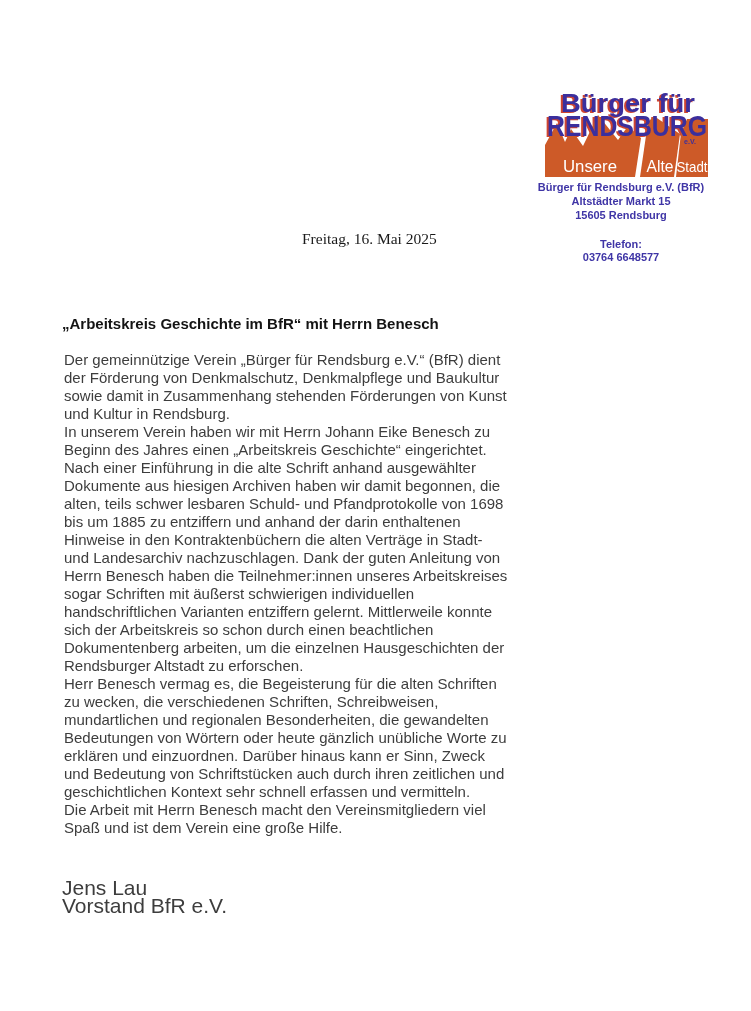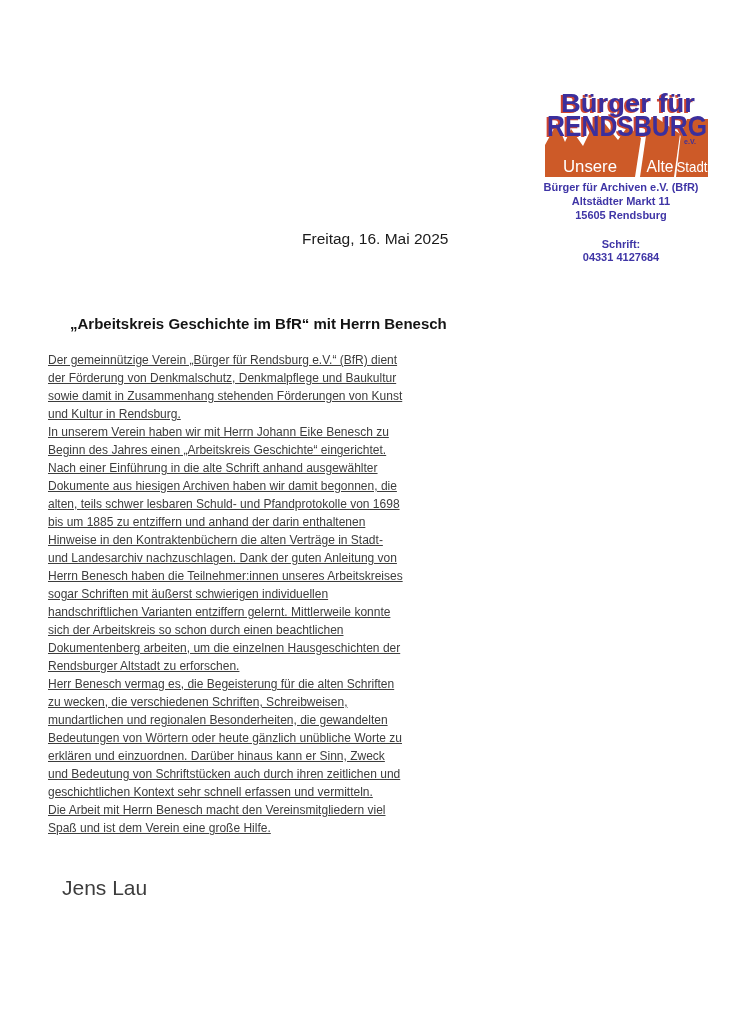--- a/index.html
+++ b/index.html
@@ -33,36 +33,35 @@
   .phone-block {
     left: 521px; top: 238px; width: 200px;
     text-align: center;
     color: #3f35a6;
     font-size: 11px; line-height: 13px; font-weight: bold;
   }
 
   
   .date-line {
     left: 302px; top: 230px;
-    font-family: Liberation Sans, sans-serif;
+    font-family: Liberation Serif, serif;
     font-size: 15.5px; color: #1a1a1a;
   }
 
   
   .doc-heading {
     left: 62px; top: 315px; width: 480px;
-    font-size: 15px; font-weight: bold; color: #141414; margin-left: 8px;
+    font-size: 15px; font-weight: bold; color: #141414;
   }
 
   
   .doc-body {
-    left: 48px; top: 351px; width: 470px;
-    font-size: 12px; line-height: 18px; color: #3d3d3d;
+    left: 64px; top: 351px; width: 470px;
+    font-size: 15px; line-height: 18px; color: #3d3d3d;
     white-space: pre-line;
-    text-decoration: underline;
   }
 
   
   .signature {
     left: 62px; top: 879px; width: 300px;
     font-size: 21px; line-height: 18px; color: #3d3d3d;
   }
 </style>
 </head>
 <body>
@@ -82,28 +81,28 @@
 
     <text class="lg-ev" x="146" y="57" text-anchor="middle">e.V.</text>
 
     <text class="lg-banner" x="46" y="85" text-anchor="middle" textLength="54" lengthAdjust="spacingAndGlyphs">Unsere</text>
     <text class="lg-banner" x="116" y="85" text-anchor="middle" textLength="27" lengthAdjust="spacingAndGlyphs">Alte</text>
     <text class="lg-banner-sm" x="148" y="85" text-anchor="middle" textLength="31" lengthAdjust="spacingAndGlyphs">Stadt</text>
   </svg>
 </div>
 
 <div class="abs sender-block">
-  <div>Bürger für Archiven e.V. (BfR)</div>
-  <div>Altstädter Markt 11</div>
+  <div>Bürger für Rendsburg e.V. (BfR)</div>
+  <div>Altstädter Markt 15</div>
   <div>15605 Rendsburg</div>
 </div>
 
 <div class="abs phone-block">
-  <div>Schrift:</div>
-  <div>04331 4127684</div>
+  <div>Telefon:</div>
+  <div>03764 6648577</div>
 </div>
 
 <div class="abs date-line">Freitag, 16. Mai 2025</div>
 
 <div class="abs doc-heading">„Arbeitskreis Geschichte im BfR“ mit Herrn Benesch</div>
 
 <div class="abs doc-body">Der gemeinnützige Verein „Bürger für Rendsburg e.V.“ (BfR) dient
 der Förderung von Denkmalschutz, Denkmalpflege und Baukultur
 sowie damit in Zusammenhang stehenden Förderungen von Kunst
 und Kultur in Rendsburg.
@@ -126,13 +125,14 @@
 mundartlichen und regionalen Besonderheiten, die gewandelten
 Bedeutungen von Wörtern oder heute gänzlich unübliche Worte zu
 erklären und einzuordnen. Darüber hinaus kann er Sinn, Zweck
 und Bedeutung von Schriftstücken auch durch ihren zeitlichen und
 geschichtlichen Kontext sehr schnell erfassen und vermitteln.
 Die Arbeit mit Herrn Benesch macht den Vereinsmitgliedern viel
 Spaß und ist dem Verein eine große Hilfe.</div>
 
 <div class="abs signature">
   <div>Jens Lau</div>
+  <div>Vorstand BfR e.V.</div>
 </div>
 
 </body></html>

